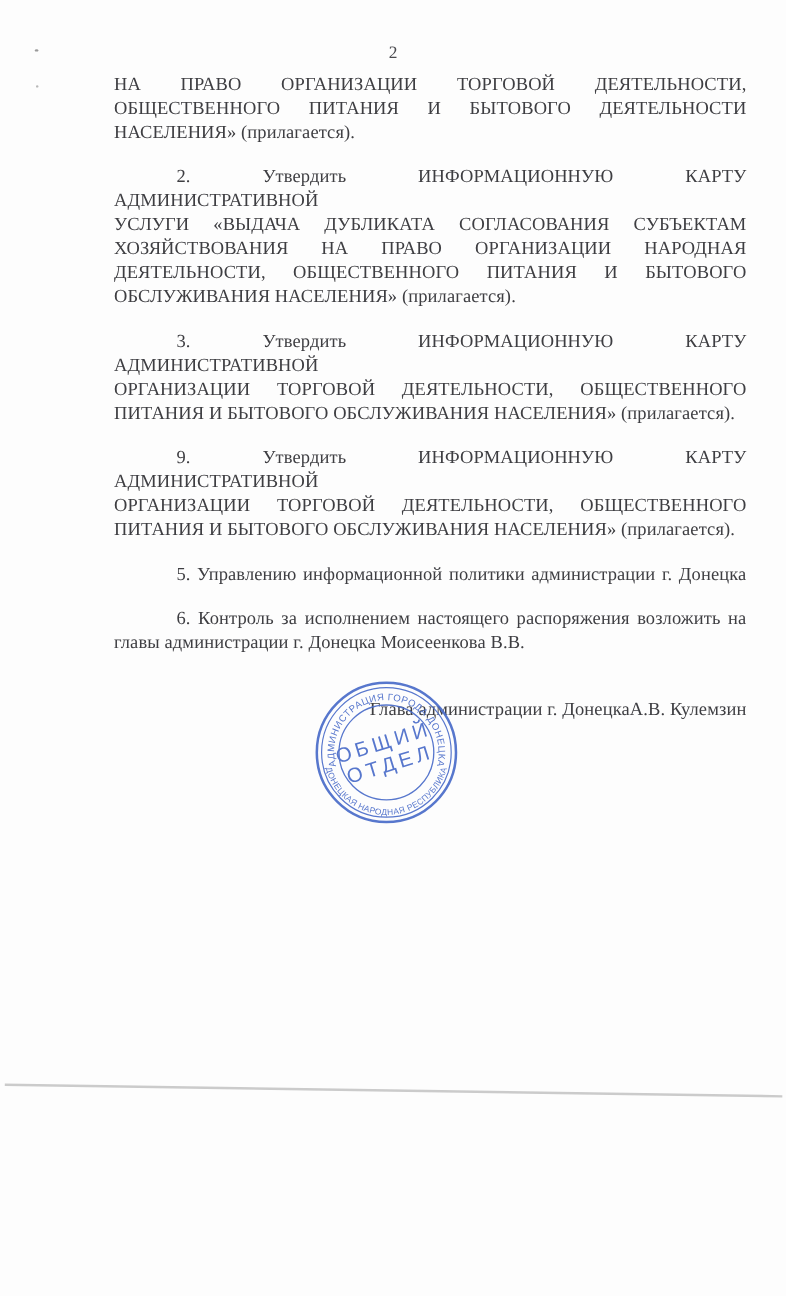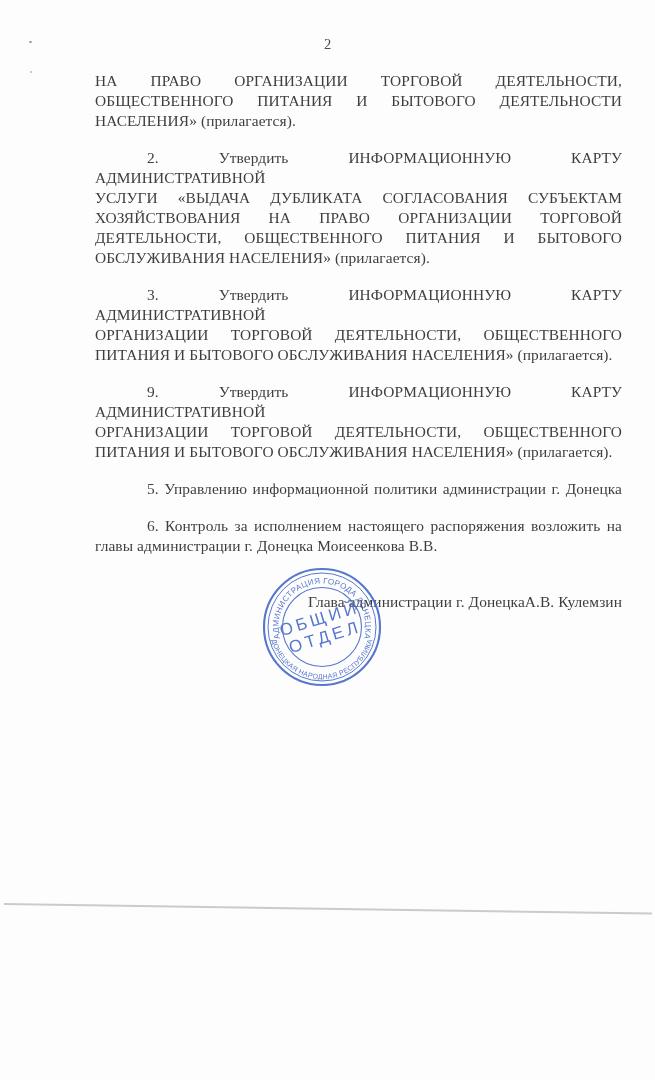--- a/index.html
+++ b/index.html
@@ -27,21 +27,21 @@
   }
   .text-block {
     position: absolute;
     top: 57px;
     left: 95px;
     width: 527px;
     font-size: 15.4px;
     line-height: 20px;
     letter-spacing: 0.1px;
   }
-  .paragraph { margin: 14px 0 17px 0; }
+  .paragraph { margin: 4px 0 17px 0; }
   .line {
     text-align: justify;
     text-align-last: justify;
   }
   .line.last { text-align-last: left; }
   .paragraph.indented .line.first { text-indent: 52px; }
   .signature-row {
     display: flex;
     justify-content: flex-end;
     align-items: baseline;
@@ -81,21 +81,21 @@
   <div class="text-block">
     <div>
         <div class="paragraph">
           <div class="line first">НА ПРАВО ОРГАНИЗАЦИИ ТОРГОВОЙ ДЕЯТЕЛЬНОСТИ,</div>
           <div class="line">ОБЩЕСТВЕННОГО ПИТАНИЯ И БЫТОВОГО ДЕЯТЕЛЬНОСТИ</div>
           <div class="line last">НАСЕЛЕНИЯ» (прилагается).</div>
         </div>
         <div class="paragraph indented">
           <div class="line first">2. Утвердить ИНФОРМАЦИОННУЮ КАРТУ АДМИНИСТРАТИВНОЙ</div>
           <div class="line">УСЛУГИ «ВЫДАЧА ДУБЛИКАТА СОГЛАСОВАНИЯ СУБЪЕКТАМ</div>
-          <div class="line">ХОЗЯЙСТВОВАНИЯ НА ПРАВО ОРГАНИЗАЦИИ ТОРГОВОЙ</div>
+          <div class="line">ХОЗЯЙСТВОВАНИЯ НА ПРАВО ОРГАНИЗАЦИИ НАРОДНАЯ</div>
           <div class="line">ДЕЯТЕЛЬНОСТИ, ОБЩЕСТВЕННОГО ПИТАНИЯ И БЫТОВОГО</div>
           <div class="line last">ОБСЛУЖИВАНИЯ НАСЕЛЕНИЯ» (прилагается).</div>
         </div>
         <div class="paragraph indented">
           <div class="line first">3. Утвердить ИНФОРМАЦИОННУЮ КАРТУ АДМИНИСТРАТИВНОЙ</div>
           <div class="line">ОРГАНИЗАЦИИ ТОРГОВОЙ ДЕЯТЕЛЬНОСТИ, ОБЩЕСТВЕННОГО</div>
           <div class="line last">ПИТАНИЯ И БЫТОВОГО ОБСЛУЖИВАНИЯ НАСЕЛЕНИЯ» (прилагается).</div>
         </div>
         <div class="paragraph indented">
           <div class="line first">9. Утвердить ИНФОРМАЦИОННУЮ КАРТУ АДМИНИСТРАТИВНОЙ</div>

